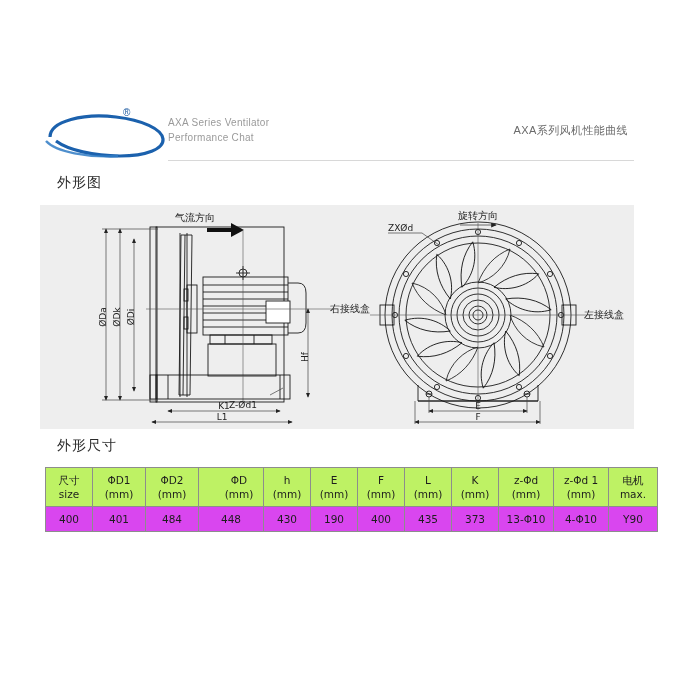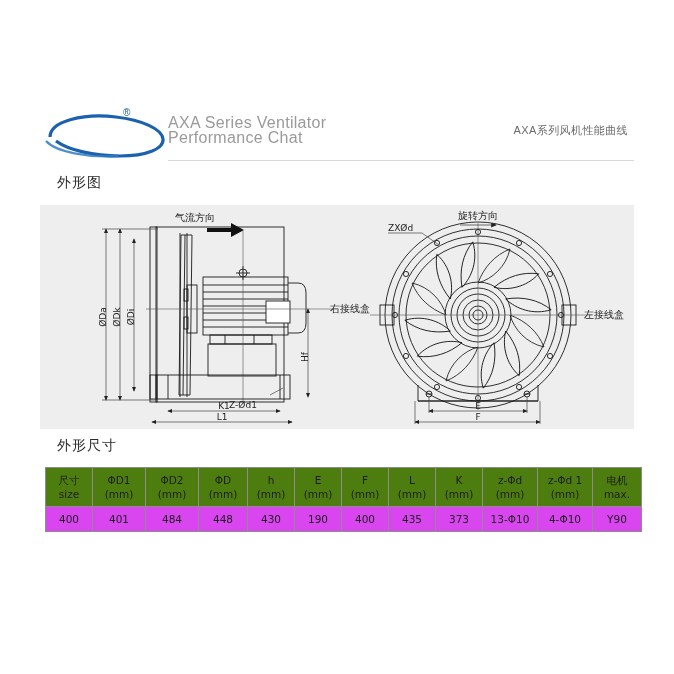--- a/index.html
+++ b/index.html
@@ -24,21 +24,21 @@
     color:#15559e;letter-spacing:-0.5px;
     line-height:30px;
   }
   .logo-swoosh{position:absolute;left:-2px;top:4px;width:126px;height:48px;}
   .logo-reg{
     position:absolute;left:79px;top:0px;
     font-size:10px;color:#15559e;
   }
   .hdr-en{
     position:absolute;left:128px;top:12px;
-    font-size:16px;color:#9a9a9a;line-height:15px;
+    font-size:10px;color:#9a9a9a;line-height:15px;
     letter-spacing:0.3px;
   }
   .hdr-cn{
     position:absolute;right:6px;top:20px;
     font-size:11px;color:#6b6b6b;letter-spacing:0.4px;margin-left:20px;
   }
   .hdr-rule{
     position:absolute;left:128px;top:57px;width:466px;height:1px;
     background:#d8d8d8;
   }
@@ -65,21 +65,21 @@
   }
   table.dims th, table.dims td{
     border:1px solid #8d8d8d;
     text-align:center;
     font-size:10.5px;
     color:#1d1d1d;
     padding:0;
     font-family:"DejaVu Sans",sans-serif;
   }
   table.dims th{
-    background:#4d7c0f;
+    background:#bef264;
     height:38px;
     font-weight:normal;
     line-height:14px;
   }
   table.dims td{
     background:#d946ef;
     height:24px;
     line-height:24px;
   }
   table.dims th .l1{display:block;}
@@ -327,21 +327,21 @@
               <span class="l2">size</span>
             </th>
             <th style="width: 52px; margin-top: 12px;">
               <span class="l1">ΦD1</span>
               <span class="l2">(mm)</span>
             </th>
             <th style="width: 52px;">
               <span class="l1">ΦD2</span>
               <span class="l2">(mm)</span>
             </th>
-            <th style="width: 48px;">
+            <th style="width: 48px; padding-left: 16px;">
               <span class="l1">ΦD</span>
               <span class="l2">(mm)</span>
             </th>
             <th style="width: 46px;">
               <span class="l1">h</span>
               <span class="l2">(mm)</span>
             </th>
             <th style="width: 46px;">
               <span class="l1">E</span>
               <span class="l2">(mm)</span>

